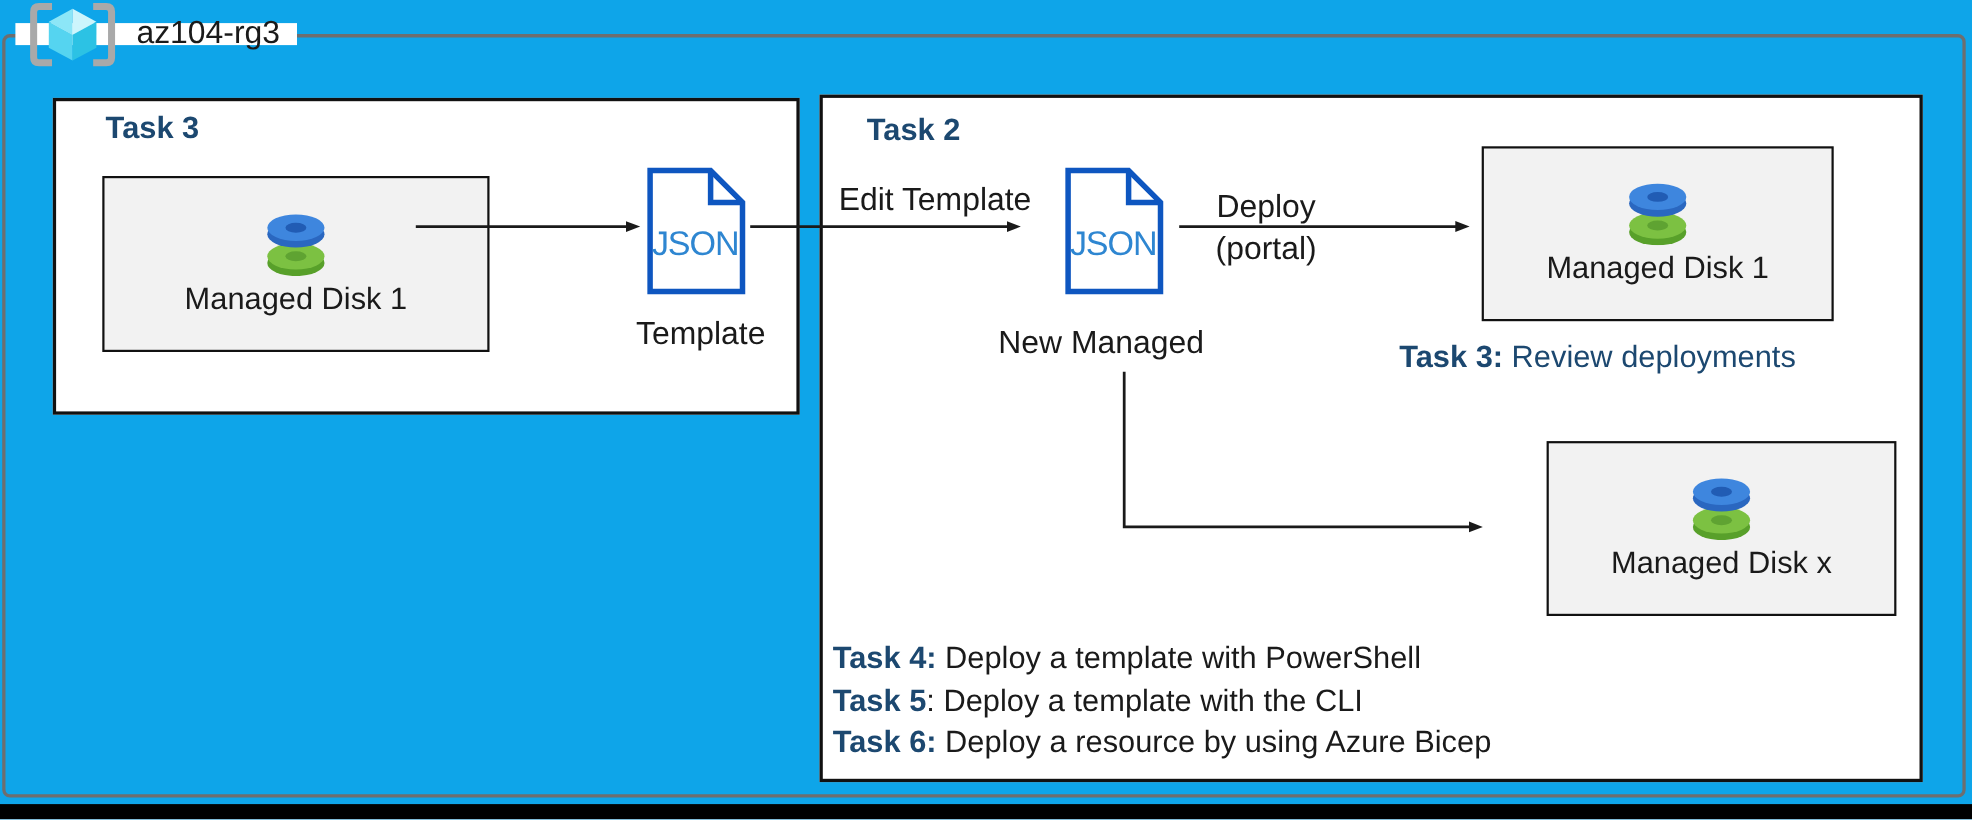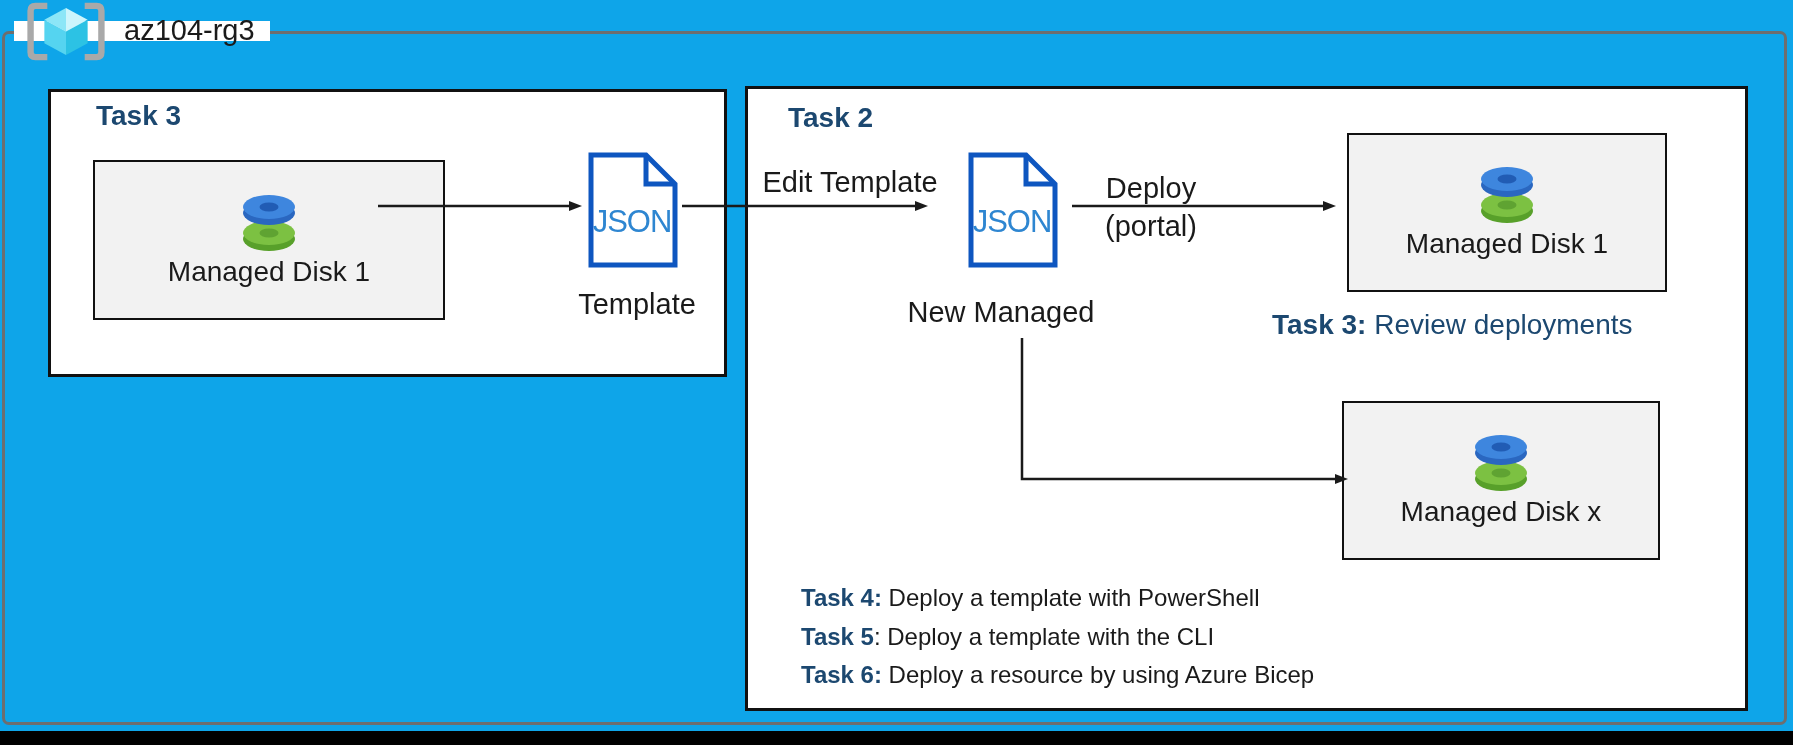--- a/index.html
+++ b/index.html
@@ -25,40 +25,40 @@
   .task2-title{left:788px;top:102px;}
 
   
   .md-box{
     position:absolute;background:#F2F2F2;border:2px solid #111;box-sizing:border-box;
     display:flex;flex-direction:column;align-items:center;justify-content:center;gap:5px;
   }
   .md-box .md-label{font-size:28px;color:#1a1a1a;white-space:nowrap;}
   .md1a{left:93px;top:160px;width:352px;height:160px;}
   .md1b{left:1347px;top:133px;width:320px;height:159px;}
-  .mdx{left:1342px;top:401px;width:318px;height:159px;text-align:right;}
+  .mdx{left:1406px;top:401px;width:318px;height:159px;text-align:right;}
 
   
   .json-icon{position:absolute;width:92px;height:118px;}
   .json1{left:587px;top:151px;}
   .json2{left:967px;top:151px;}
   .json-glyph{font-family:"Liberation Sans",sans-serif;font-size:31px;fill:#2E86D1;letter-spacing:-1px;}
 
   
   .lbl{position:absolute;font-size:29px;color:#1a1a1a;text-align:center;white-space:nowrap;}
   .template-lbl{left:547px;top:288px;width:180px;}
   .edit-template-lbl{left:742px;top:166px;width:216px;}
   .new-template-lbl{left:896px;top:296px;width:210px;}
   .deploy-lbl{left:1090px;top:172px;width:122px;}
   .portal-lbl{left:1086px;top:210px;width:130px;}
 
   
   .task3-line{position:absolute;left:1272px;top:309px;font-size:28px;color:#1C4870;white-space:nowrap;}
   .task3-line .b{font-weight:bold;}
-  .task-list{position:absolute;left:757px;top:579px;font-size:24px;line-height:38.5px;color:#1a1a1a;margin-left:44px;}
+  .task-list{position:absolute;left:757px;top:579px;font-size:28px;line-height:38.5px;color:#1a1a1a;}
   .task-list .b{font-weight:bold;color:#1C4870;}
   .task-line{white-space:nowrap;}
 
   
   .arrows{position:absolute;left:0;top:0;width:1793px;height:745px;pointer-events:none;z-index:10;}
 
   .bottom-bar{position:absolute;left:0;top:731px;width:1793px;height:14px;background:#000;}
 </style>
 </head>
 <body>

